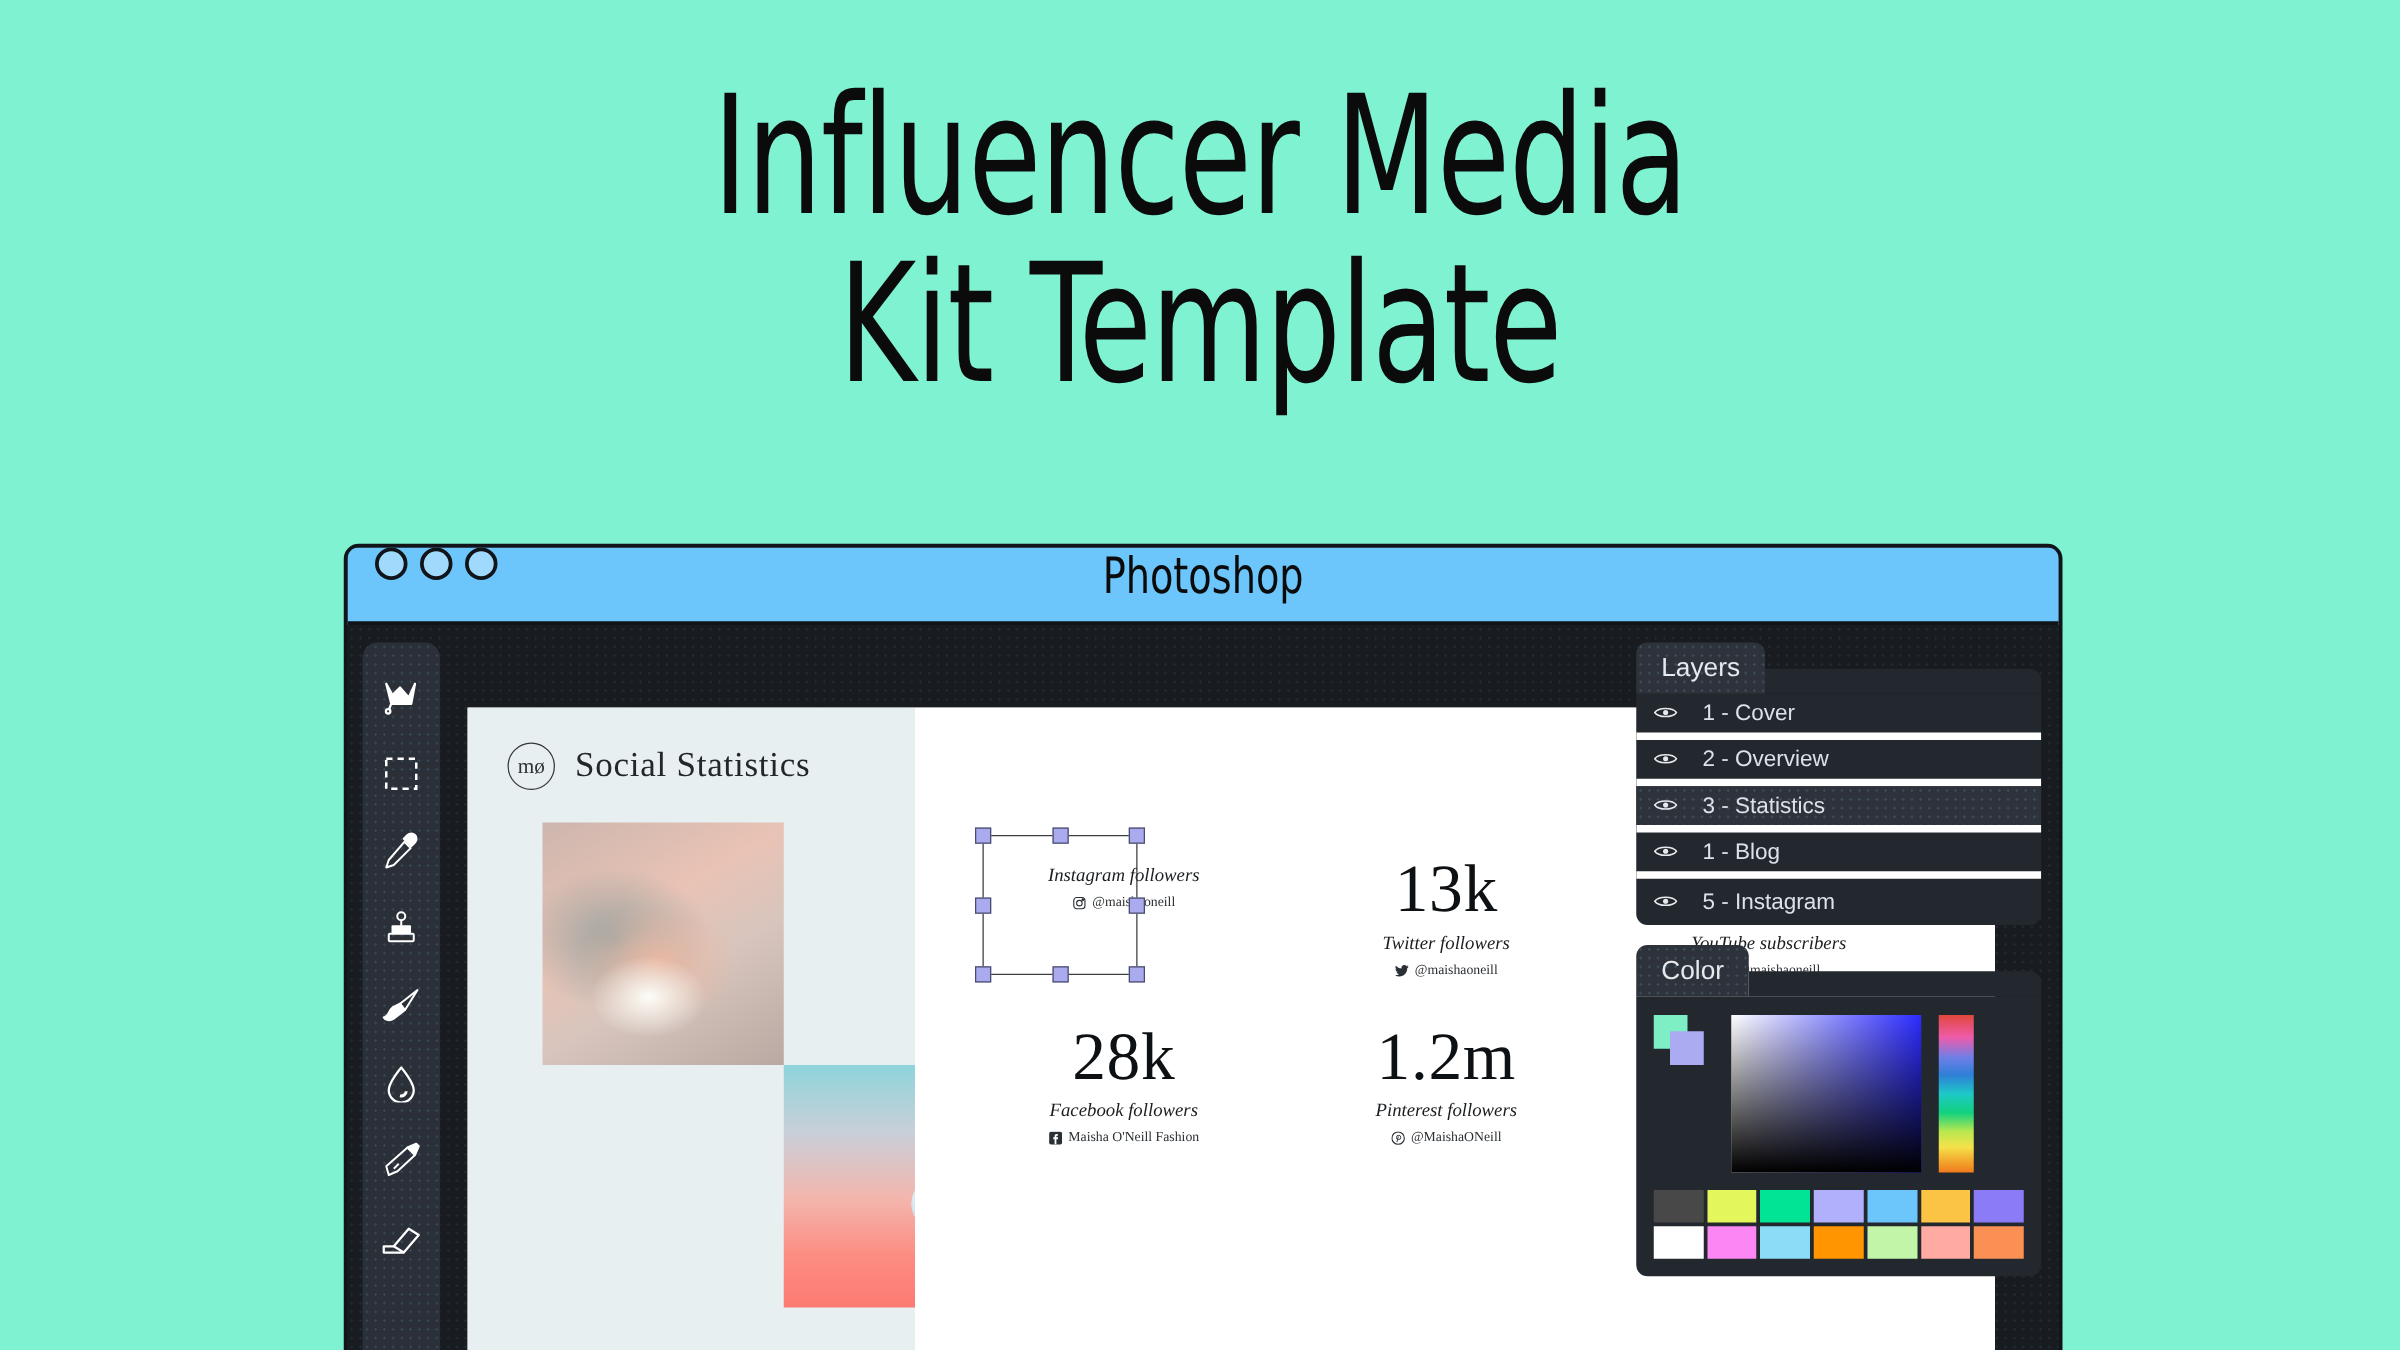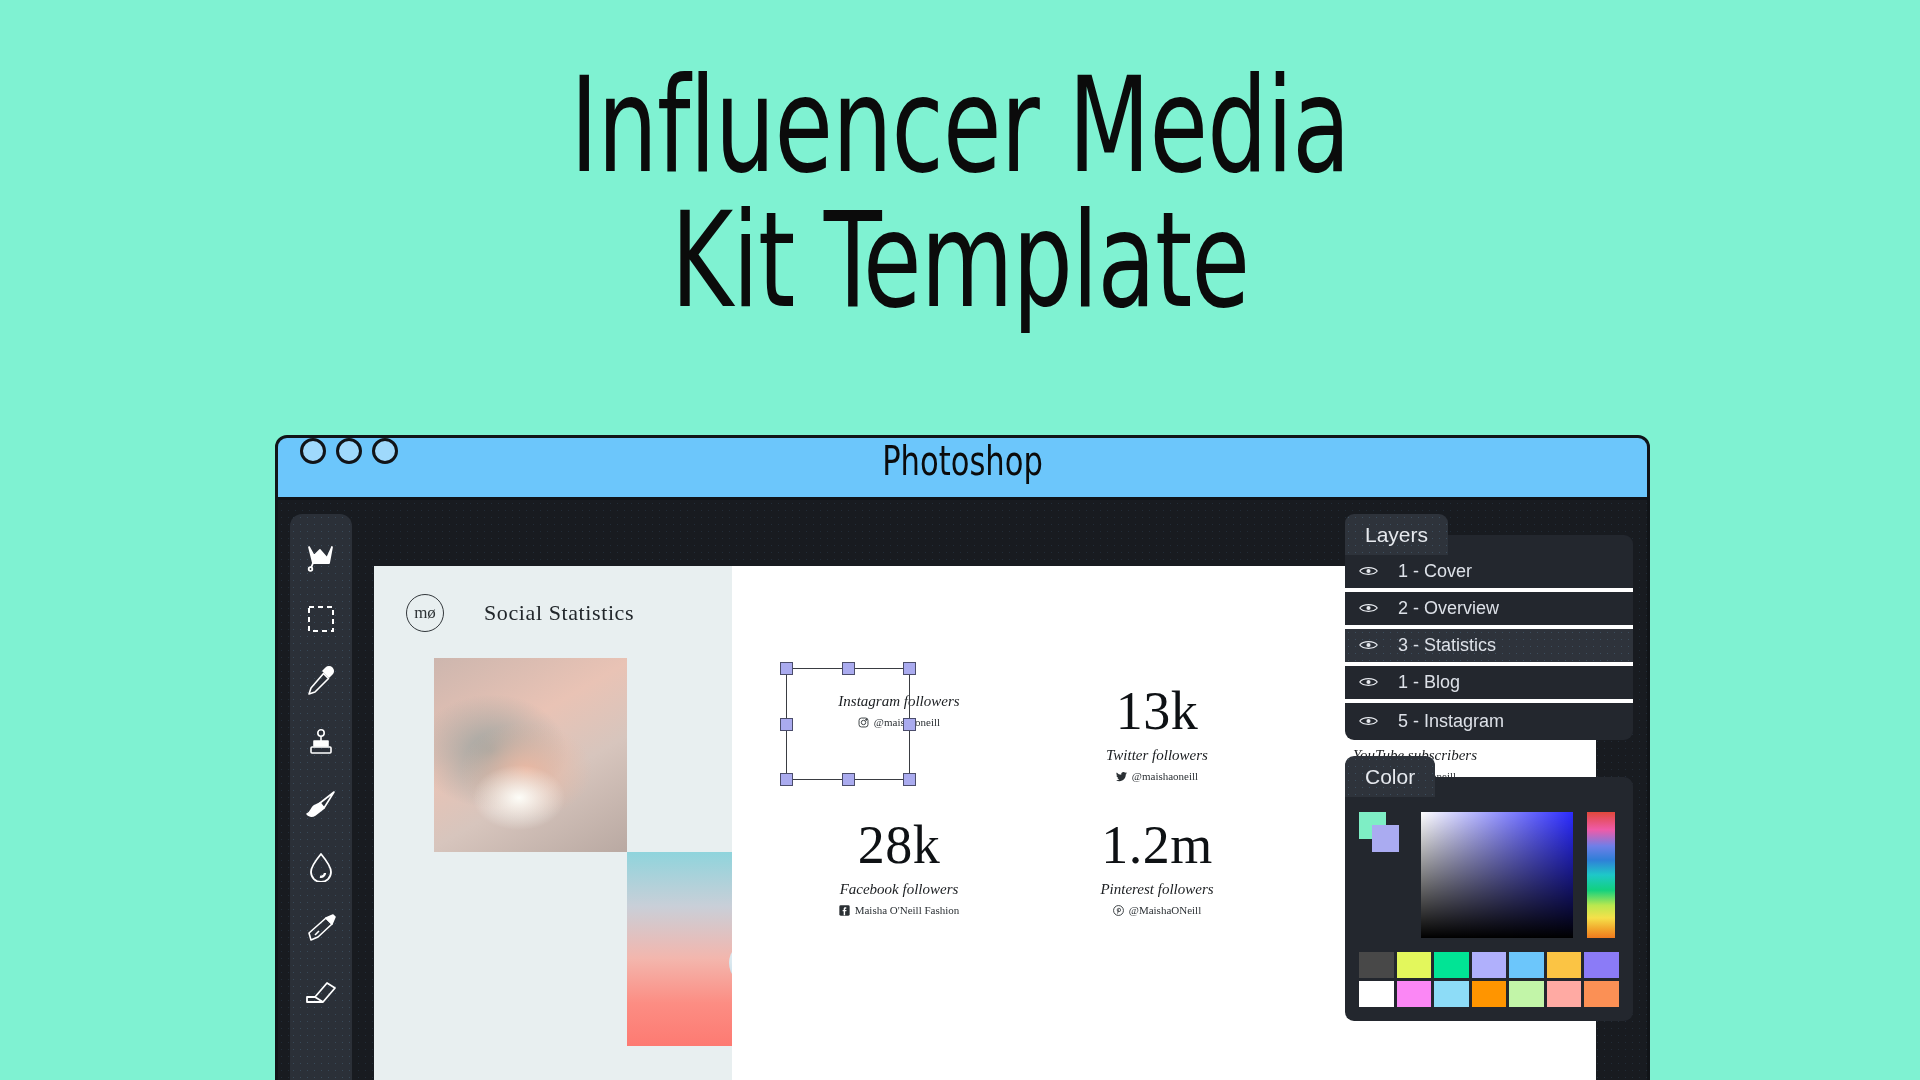--- a/index.html
+++ b/index.html
@@ -106,21 +106,21 @@
     display:flex; align-items:center; gap:16px;
   }
   .kit-logo .mark {
     width:38px; height:38px; border-radius:50%;
     border:1.4px solid #33383c;
     display:flex; align-items:center; justify-content:center;
     font-family:"Liberation Serif", serif; font-size:17px; color:#2d3235;
   }
   .kit-logo .ttl {
     font-family:"Liberation Serif", serif;
-    font-size:22px; color:#22272b; letter-spacing:.6px;margin-left:24px;
+    font-size:28px; color:#22272b; letter-spacing:.6px;
   }
 
   .collage {
     position:absolute; left:60px; top:92px;
     width:385px; height:388px;
     display:grid;
     grid-template-columns:1fr 1fr;
     grid-template-rows:1fr 1fr;
   }
   .ph { position:relative; overflow:hidden; }
@@ -186,42 +186,42 @@
   }
   .hnd {
     position:absolute; width:13px; height:13px;
     background:#aaabef; border:1px solid #4b4d6b;
   }
   .hnd.tl{left:-7px;top:-7px;} .hnd.tc{left:calc(50% - 6px);top:-7px;} .hnd.tr{right:-7px;top:-7px;}
   .hnd.ml{left:-7px;top:calc(50% - 6px);} .hnd.mr{right:-7px;top:calc(50% - 6px);}
   .hnd.bl{left:-7px;bottom:-7px;} .hnd.bc{left:calc(50% - 6px);bottom:-7px;} .hnd.br{right:-7px;bottom:-7px;}
 
   
-  .panels { position:absolute; right:14px; top:14px; width:288px; z-index:3; }
+  .panels { position:absolute; right:14px; top:14px; width:324px; z-index:3; }
   .panel { margin-bottom:16px; }
   .panel-tabs { display:flex; align-items:flex-end; }
   .panel-tab {
     background:#2e333b; color:#e6e9ee;
     padding:9px 20px 8px; font-size:21px;
     border-radius:9px 9px 0 0;
     position:relative;
   }
   .panel-tab:before{
     content:""; position:absolute; inset:0;
     background-image:radial-gradient(#43596c 0.8px, transparent 0.9px);
     background-size:7px 7px; opacity:.75; border-radius:9px 9px 0 0;
   }
   .panel-tab span{ position:relative; }
   .panel-tabs .filler { flex:1; height:20px; background:#23272e; border-radius:0 9px 0 0; }
   .panel-body { background:#23272e; border-radius:0 0 9px 9px; overflow:hidden; }
 
   .layer-row {
     display:flex; align-items:center; gap:20px;
     padding:9px 14px; height:37px;
-    border-bottom:4px solid #ffffff;
+    border-bottom:6px solid #ffffff;
     color:#dde1e8; font-size:18px;
     position:relative;
   }
   .layer-row.active { background:#2e333b; }
   .layer-row.active:before{
     content:""; position:absolute; inset:0;
     background-image:radial-gradient(#44596b 0.8px, transparent 0.9px);
     background-size:7px 7px; opacity:.7;
   }
   .layer-row .eye, .layer-row .lname { position:relative; }

